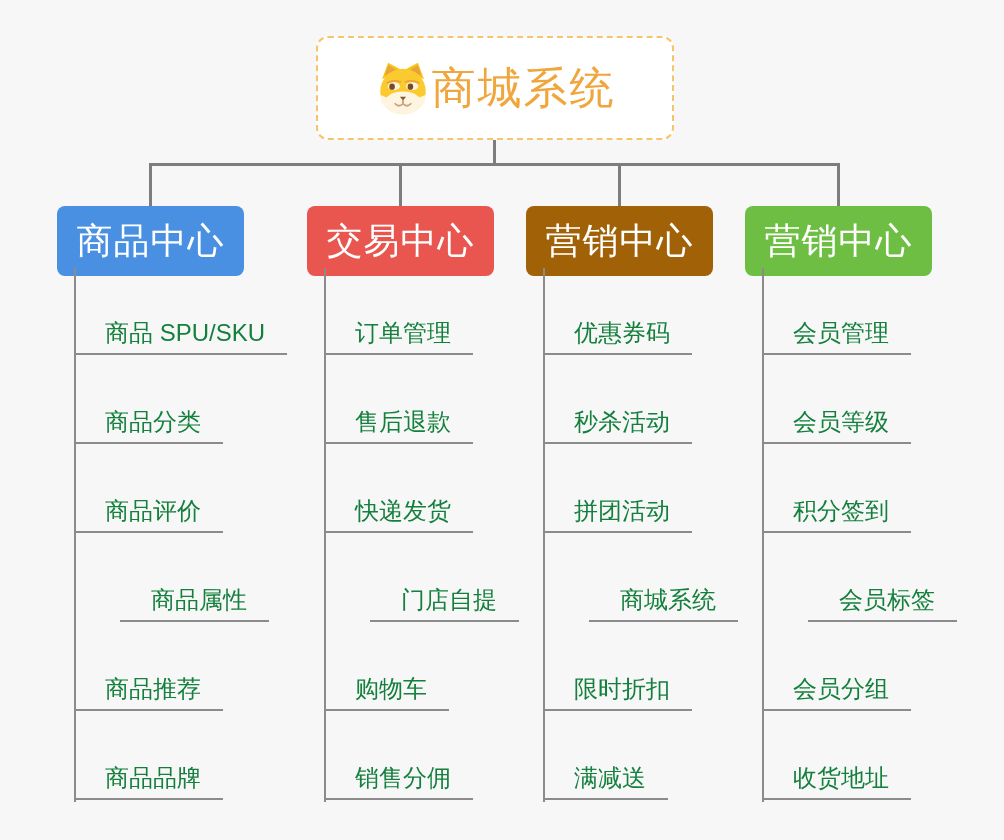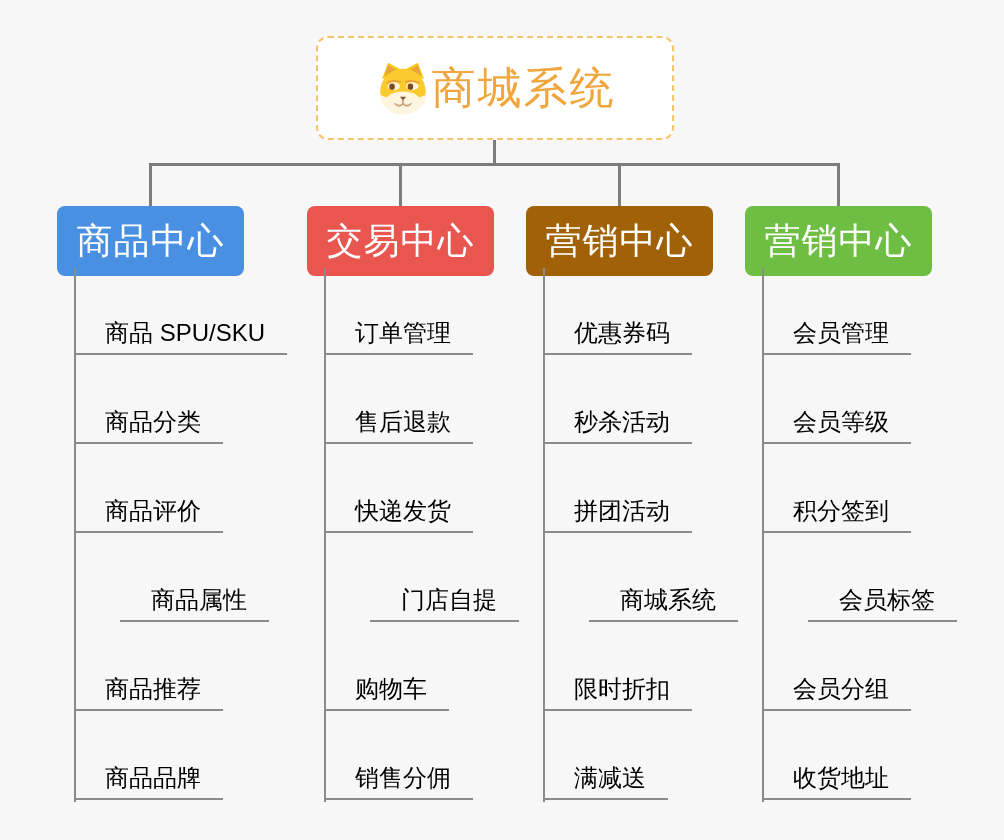--- a/index.html
+++ b/index.html
@@ -59,21 +59,21 @@
     width:2px; height:534px;
     background:#8b8b8b;
   }
   .leaf { position:absolute; left:17px; height:38px; }
   .leaf-text {
     display:inline-block;
     height:38px; line-height:32px;
     padding:0 22px 0 31px;
     border-bottom:2px solid #8b8b8b;
     font-size:24px;
-    color:#000000;
+    color:#15803d;
     white-space:nowrap;
   }
   .r1 { top:111px; } .r2 { top:200px; } .r3 { top:289px;text-decoration:underline; }
   .r4 { top:378px;padding-left:46px; } .r5 { top:467px; } .r6 { top:556px; }
 </style>
 </head>
 <body>
 
 <div class="root-node" style="border-color: rgb(246, 196, 107);">
   <svg class="root-icon" viewBox="0 0 64 64" aria-hidden="true">

